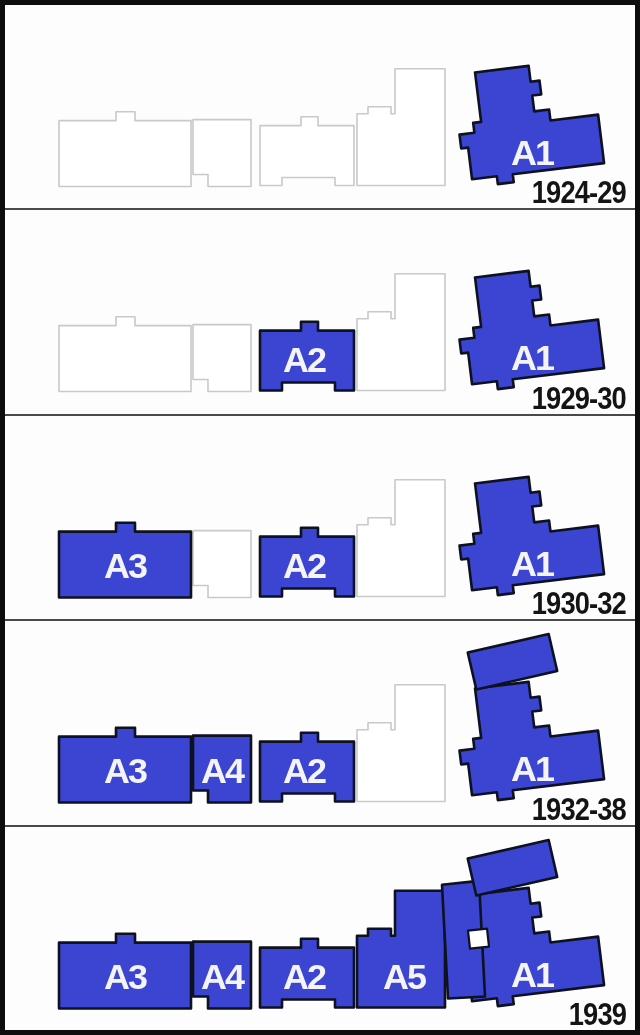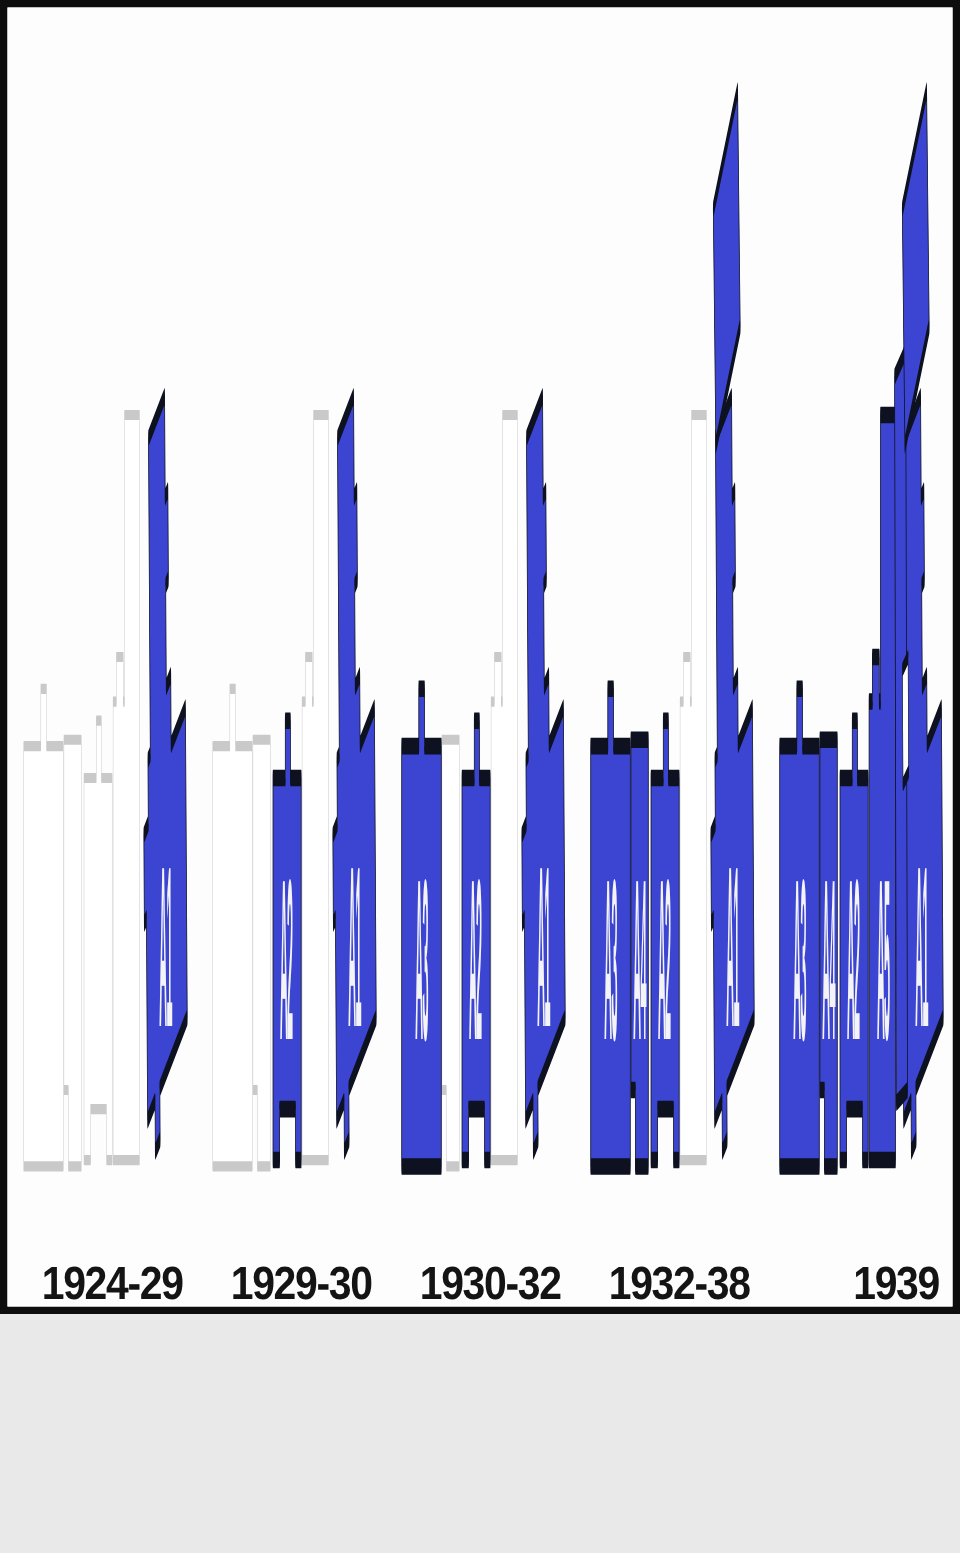--- a/index.html
+++ b/index.html
@@ -1,19 +1,19 @@
 <!DOCTYPE html>
 <html style="--built-fill: #3b45d2; --built-stroke: #0d1120; --unbuilt-stroke: #c9c9c9; --label-color: #f4f4f7; --year-color: #141414;"><head>
 <meta charset="utf-8">
 <style>
   html,body{margin:0;padding:0;background:#e9e9e9;}
   #frame{
-    width:640px;height:876px;box-sizing:border-box;
+    width:640px;height:1035px;box-sizing:border-box;
     border:5px solid #0d0d0d;background:#fdfdfd;
-    display:flex;position:relative;
+    display:flex;flex-direction:column;position:relative;
     font-family:"Liberation Sans", sans-serif;
     justify-content:flex-end;
   }
   .panel{position:relative;flex:1;background:#fdfdfd;overflow:hidden;}
   .panel svg{position:absolute;left:0;top:0;width:100%;height:100%;}
   .divider{height:2px;background:#4a4a4a;flex:none;}
   .built{
     fill:var(--built-fill,#3b45d2);
     stroke:var(--built-stroke,#0d1120);
     stroke-width:2.6;stroke-linejoin:round;

